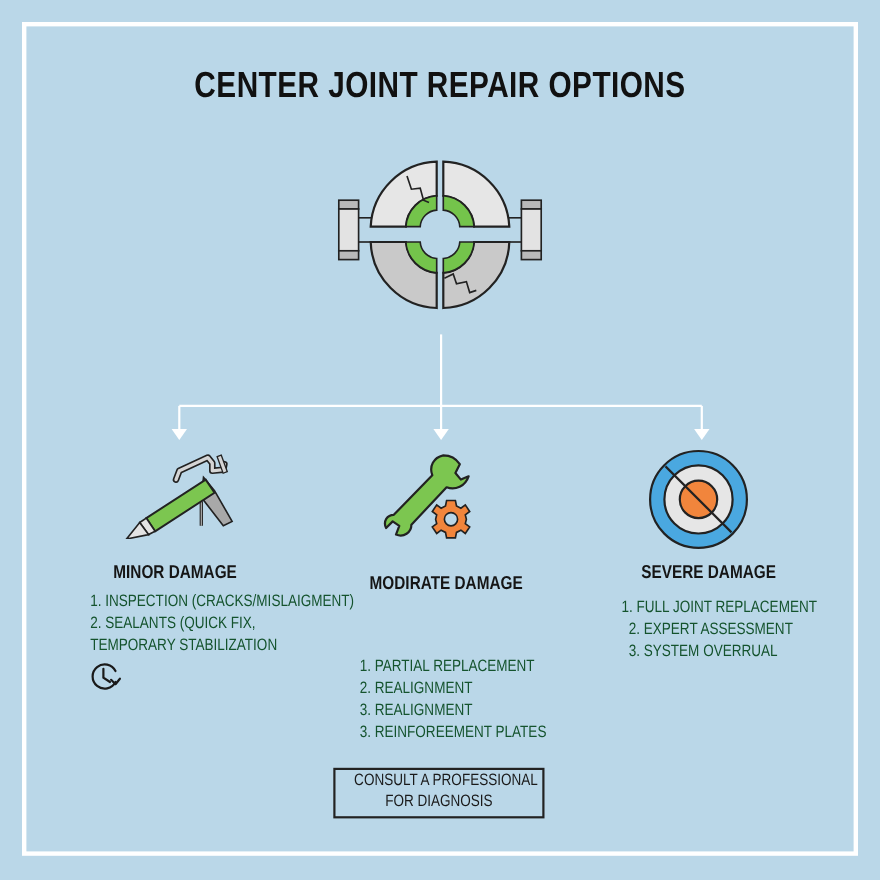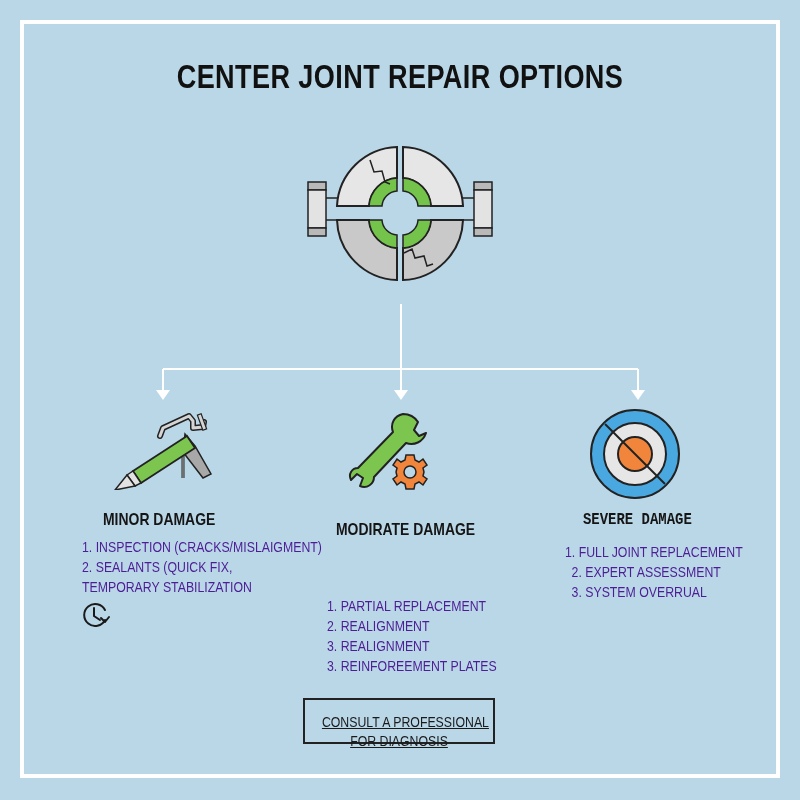--- a/index.html
+++ b/index.html
@@ -59,21 +59,21 @@
       position: absolute;
       font-weight: bold;
       font-size: 17px;
       color: #151515;
       white-space: nowrap;
     }
     .list {
       position: absolute;
       font-size: 15px;
       line-height: 20px;
-      color: #4c1d95;
+      color: #14532d;
       white-space: nowrap;
     }
     .list .row {
       display: block;
       transform: scaleX(0.82);
       transform-origin: left center;
     }
     .heading span {
       display: inline-block;
       transform: scaleX(0.82);
@@ -83,23 +83,22 @@
       position: absolute;
       left: 303px;
       top: 698px;
       width: 192px;
       height: 46px;
       border: 2px solid #222;
       box-sizing: border-box;
       text-align: center;
       font-size: 15px;
       line-height: 19px;
-      padding-top: 12px;
+      padding-top: 0;
       color: #1a1a1a;
-      text-decoration: underline;
     }
     .cta span {
       display: block;
       transform: scaleX(0.82);
       transform-origin: center;
       white-space: nowrap;
     }
   </style>
 </head>
 <body>
@@ -203,21 +202,21 @@
   <span class="row">3. REINFOREEMENT PLATES</span>
 </div>
 
 <svg class="icon" style="left:589px;top:408px;" width="92" height="92" viewBox="0 0 92 92">
   <circle cx="46" cy="46" r="44" fill="#4aa8e0" stroke="#222" stroke-width="2"></circle>
   <circle cx="46" cy="46" r="31" fill="#e6e6e6" stroke="#222" stroke-width="2"></circle>
   <circle cx="46" cy="46" r="17" fill="#f1853c" stroke="#222" stroke-width="2"></circle>
   <line x1="16" y1="16" x2="76" y2="76" stroke="#222" stroke-width="2"></line>
 </svg>
 
-<div class="heading" style="left:583px;top:510px;font-family:Liberation Mono, monospace;">
+<div class="heading" style="left:583px;top:510px;">
   <span>SEVERE DAMAGE</span>
 </div>
 <div class="list" style="left:565px;top:542px;">
   <span class="row">1. FULL JOINT REPLACEMENT</span>
   <span class="row" style="padding-left:8px;">2. EXPERT ASSESSMENT</span>
   <span class="row" style="padding-left:8px;">3. SYSTEM OVERRUAL</span>
 </div>
 
 <div class="cta">
   <span>CONSULT A PROFESSIONAL</span>

